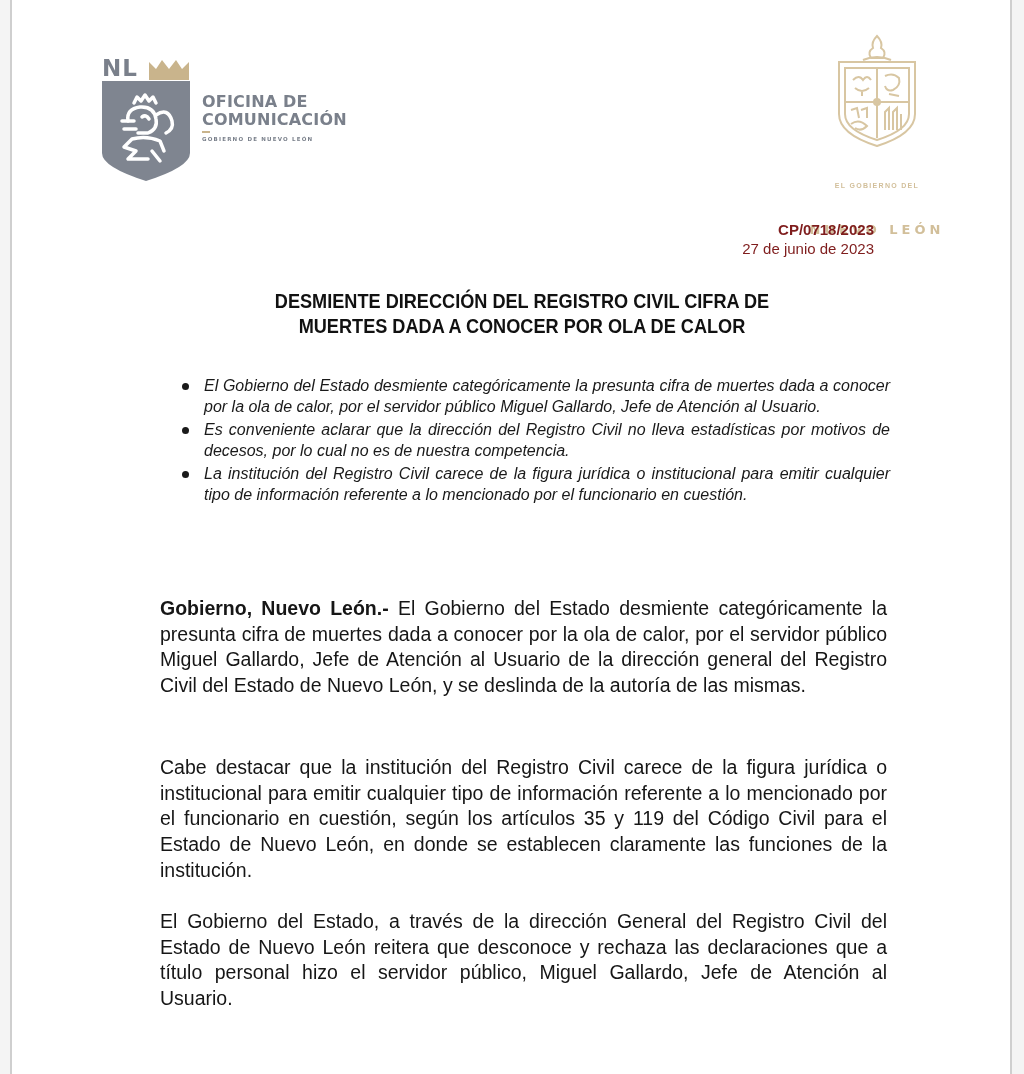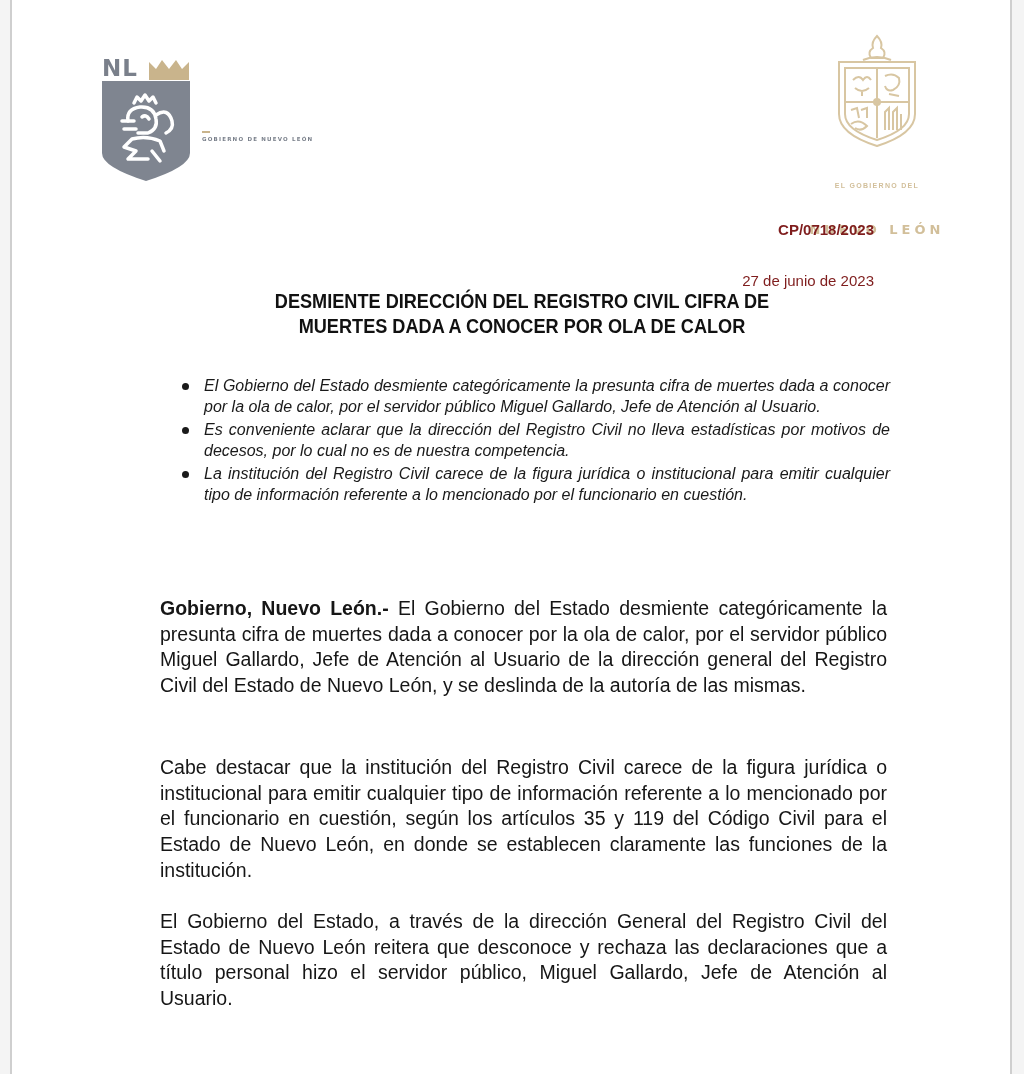--- a/index.html
+++ b/index.html
@@ -47,21 +47,21 @@
       font-family: "DejaVu Sans", sans-serif; font-weight: bold; font-size: 30px; color: #cdb991; letter-spacing: 1px;
       line-height: 34px;
     }
     .nuevo-leon {
       position: absolute; left: 0; width: 160px; top: 192px;
       font-family: "DejaVu Sans", sans-serif; font-weight: bold; font-size: 13px; letter-spacing: 4px; color: #d2bf9a;
     }
     
     .ref { position: absolute; right: 136px; top: 220px; text-align: right; color: #7f1d1d; }
     .ref-code { font-weight: bold; font-size: 15px; line-height: 19px; }
-    .ref-date { font-size: 15px; line-height: 19px; margin-top: 32px; }
+    .ref-date { font-size: 15px; line-height: 19px; }
     
     .title {
       position: absolute; left: 140px; width: 740px; top: 289px; text-align: center;
       font-weight: bold; font-size: 19.5px; line-height: 25px; color: #111;
       transform: scaleX(0.93); transform-origin: center;
     }
     
     .bullets { position: absolute; left: 170px; top: 376px; width: 708px; margin: 0; padding: 0; list-style: none; }
     .bullets li {
       position: relative; padding-left: 22px; font-style: italic; font-size: 16px; line-height: 20.5px;
@@ -95,20 +95,24 @@
       <g fill="none" stroke="#ffffff" stroke-width="3.5" stroke-linecap="round" stroke-linejoin="round">
         <path d="M32 22 L35 16 L39 20 L43 14 L47 20 L51 16 L54 22"></path>
         <path d="M26 40 Q24 28 38 26 Q52 25 54 38 Q56 48 46 52 L36 52"></path>
         <path d="M20 40 L32 40 M22 48 L34 48"></path>
         <path d="M40 36 Q44 33 47 38"></path>
         <path d="M54 34 Q66 26 70 40 Q72 48 64 52"></path>
         <path d="M30 58 Q44 54 58 60 L62 70 M30 58 L22 66 L34 70 L26 78 L46 78"></path>
         <path d="M50 70 L58 80"></path>
       </g>
     </svg>
+    <div class="office-text">
+      <div>OFICINA DE</div>
+      <div>COMUNICACIÓN</div>
+    </div>
     <div class="gold-dash"></div>
     <div class="gov-small">GOBIERNO DE NUEVO LEÓN</div>
   </div>
 
   <div class="logo-right">
     <svg class="coat" width="88" height="116" viewBox="0 0 88 116">
       <g fill="none" stroke="#d8c6a2" stroke-width="2">
         <path d="M44 2 Q38 8 40 14 Q34 18 38 24 H50 Q54 18 48 14 Q50 8 44 2 Z"></path>
         <path d="M30 26 Q44 20 58 26"></path>
         <path d="M6 28 H82 V80 Q82 100 44 112 Q6 100 6 80 Z"></path>

